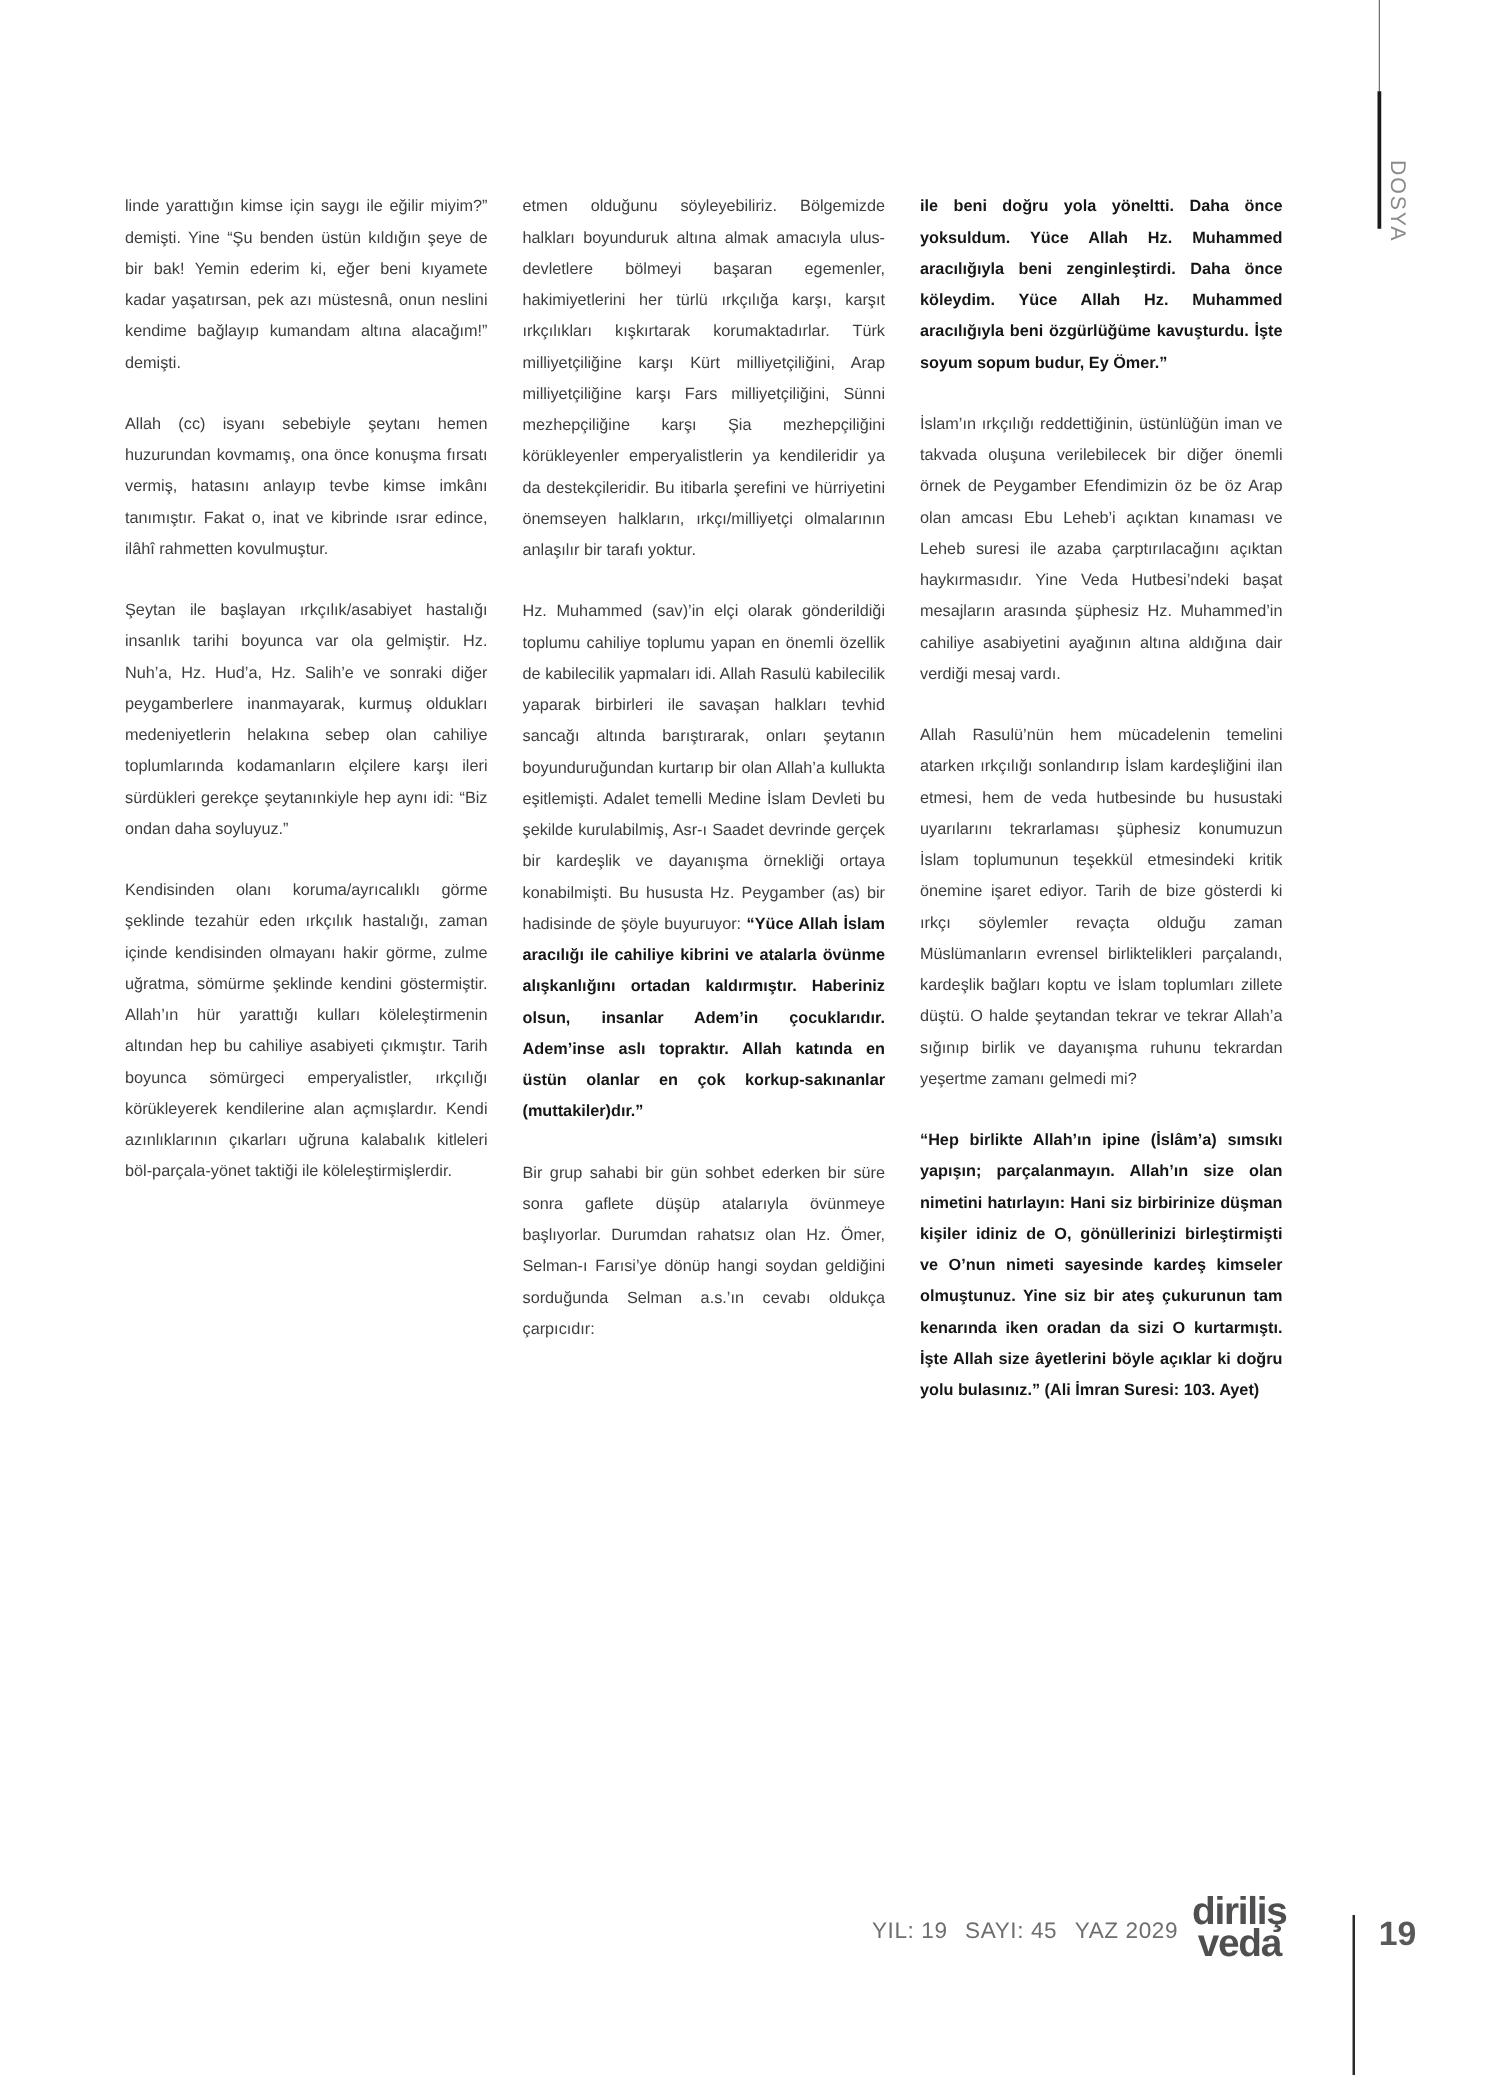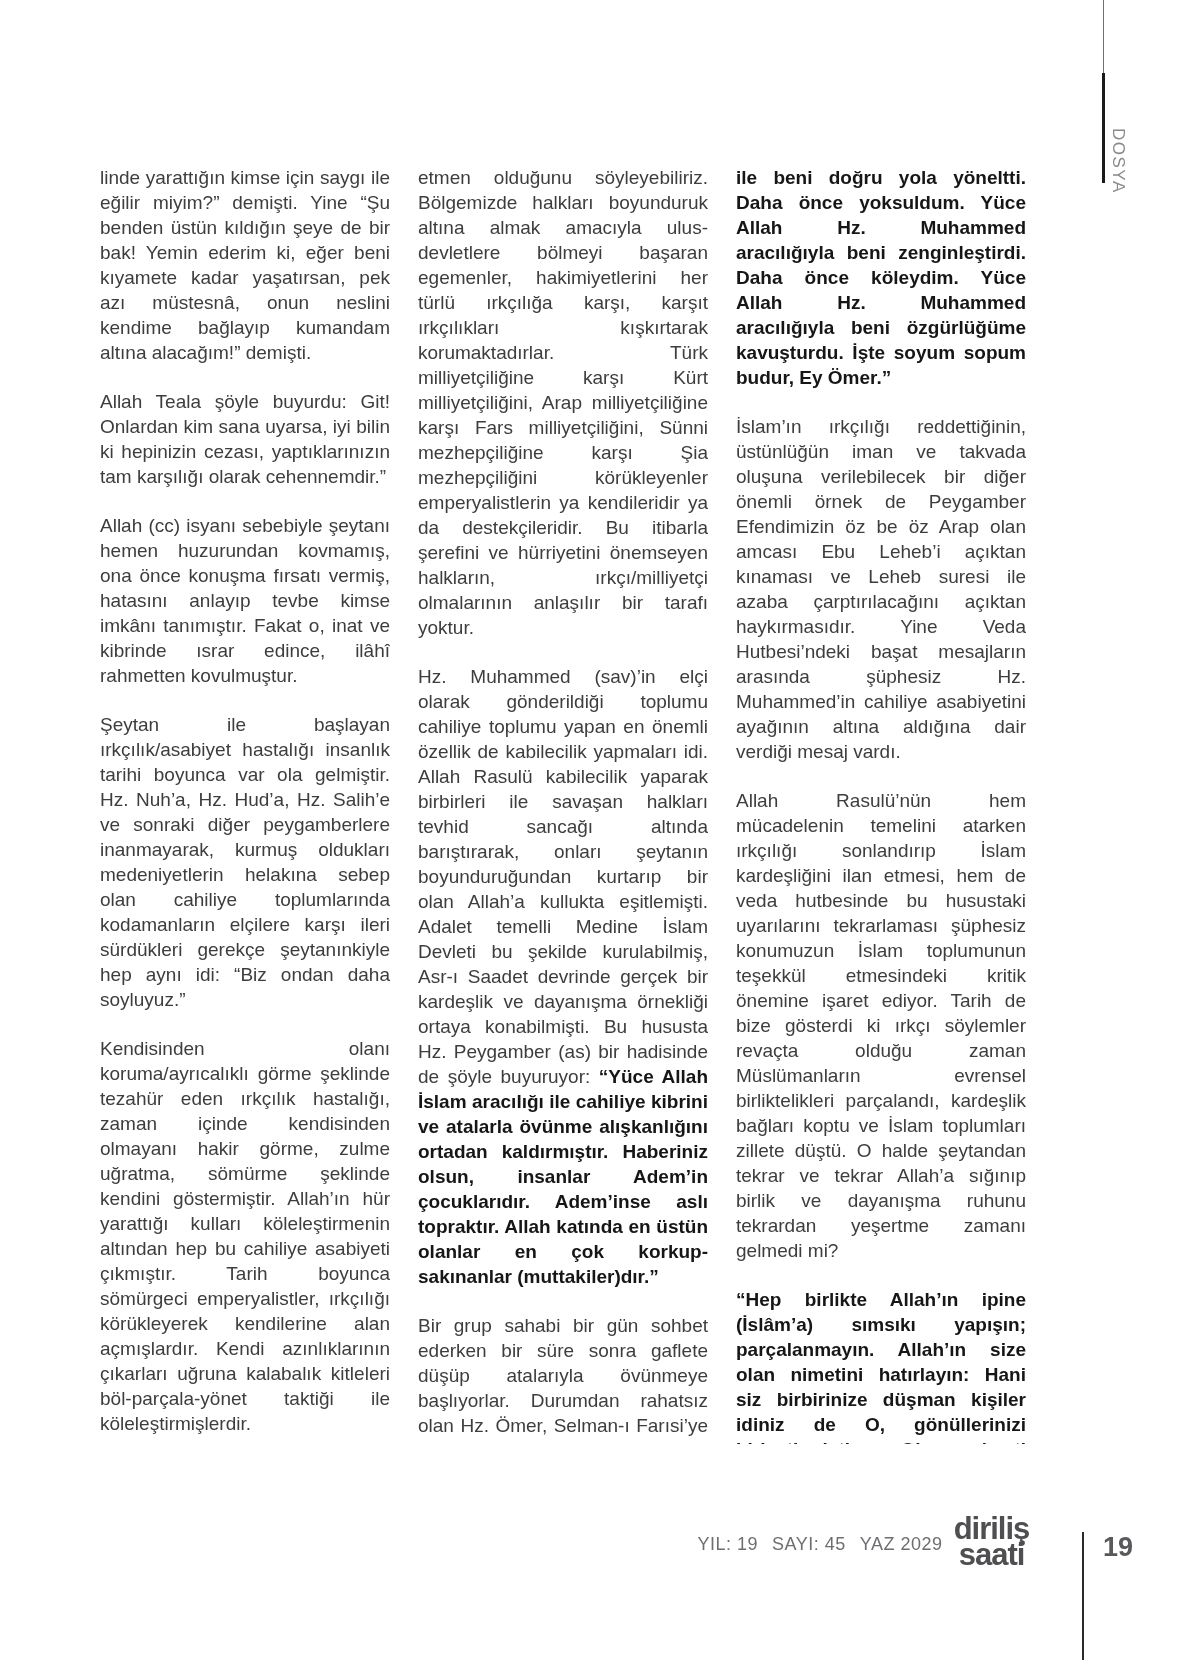--- a/index.html
+++ b/index.html
@@ -14,22 +14,22 @@
   .columns{
     position:absolute;left:100px;top:148px;
     width:926px;height:1296px;
     display:flex;gap:28px;
   }
   .col{
     width:290px;height:100%;
     overflow:hidden;
   }
   .col p{
-    margin:17px 0 24px 0;
-    font-size:19px;
+    margin:4px 0 24px 0;
+    font-size:13px;
     line-height:25px;
     color:#3d3d3d;
     text-align:justify;
   }
   .col p b{
     color:#161616;
     font-weight:bold;
   }
   
   .side-rule-thin{
@@ -70,21 +70,20 @@
   }
 </style>
 </head>
 <body>
 
 <div class="page">
 
   <div class="columns">
     <div class="col">
         <p><span>linde yarattığın kimse için saygı ile eğilir miyim?” demişti. Yine “Şu benden üstün kıldığın şeye de bir bak! Yemin ederim ki, eğer beni kıyamete kadar yaşatırsan, pek azı müstesnâ, onun neslini kendime bağlayıp kumandam altına alacağım!” demişti.</span></p>
-        <p><span>Allah Teala şöyle buyurdu: Git! Onlardan kim sana uyarsa, iyi bilin ki hepinizin cezası, yaptıklarınızın tam karşılığı olarak cehennemdir.”</span></p>
         <p><span>Allah (cc) isyanı sebebiyle şeytanı hemen huzurundan kovmamış, ona önce konuşma fırsatı vermiş, hatasını anlayıp tevbe kimse imkânı tanımıştır. Fakat o, inat ve kibrinde ısrar edince, ilâhî rahmetten kovulmuştur.</span></p>
         <p><span>Şeytan ile başlayan ırkçılık/asabiyet hastalığı insanlık tarihi boyunca var ola gelmiştir. Hz. Nuh’a, Hz. Hud’a, Hz. Salih’e ve sonraki diğer peygamberlere inanmayarak, kurmuş oldukları medeniyetlerin helakına sebep olan cahiliye toplumlarında kodamanların elçilere karşı ileri sürdükleri gerekçe şeytanınkiyle hep aynı idi: “Biz ondan daha soyluyuz.”</span></p>
         <p><span>Kendisinden olanı koruma/ayrıcalıklı görme şeklinde tezahür eden ırkçılık hastalığı, zaman içinde kendisinden olmayanı hakir görme, zulme uğratma, sömürme şeklinde kendini göstermiştir. Allah’ın hür yarattığı kulları köleleştirmenin altından hep bu cahiliye asabiyeti çıkmıştır. Tarih boyunca sömürgeci emperyalistler, ırkçılığı körükleyerek kendilerine alan açmışlardır. Kendi azınlıklarının çıkarları uğruna kalabalık kitleleri böl-parçala-yönet taktiği ile köleleştirmişlerdir.</span></p>
       </div>
     <div class="col">
         <p><span>etmen olduğunu söyleyebiliriz. Bölgemizde halkları boyunduruk altına almak amacıyla ulus-devletlere bölmeyi başaran egemenler, hakimiyetlerini her türlü ırkçılığa karşı, karşıt ırkçılıkları kışkırtarak korumaktadırlar. Türk milliyetçiliğine karşı Kürt milliyetçiliğini, Arap milliyetçiliğine karşı Fars milliyetçiliğini, Sünni mezhepçiliğine karşı Şia mezhepçiliğini körükleyenler emperyalistlerin ya kendileridir ya da destekçileridir. Bu itibarla şerefini ve hürriyetini önemseyen halkların, ırkçı/milliyetçi olmalarının anlaşılır bir tarafı yoktur.</span></p>
         <p><span>Hz. Muhammed (sav)’in elçi olarak gönderildiği toplumu cahiliye toplumu yapan en önemli özellik de kabilecilik yapmaları idi. Allah Rasulü kabilecilik yaparak birbirleri ile savaşan halkları tevhid sancağı altında barıştırarak, onları şeytanın boyunduruğundan kurtarıp bir olan Allah’a kullukta eşitlemişti. Adalet temelli Medine İslam Devleti bu şekilde kurulabilmiş, Asr-ı Saadet devrinde gerçek bir kardeşlik ve dayanışma örnekliği ortaya konabilmişti. Bu hususta Hz. Peygamber (as) bir hadisinde de şöyle buyuruyor: </span><b>“Yüce Allah İslam aracılığı ile cahiliye kibrini ve atalarla övünme alışkanlığını ortadan kaldırmıştır. Haberiniz olsun, insanlar Adem’in çocuklarıdır. Adem’inse aslı topraktır. Allah katında en üstün olanlar en çok korkup-sakınanlar (muttakiler)dır.”</b></p>
         <p><span>Bir grup sahabi bir gün sohbet ederken bir süre sonra gaflete düşüp atalarıyla övünmeye başlıyorlar. Durumdan rahatsız olan Hz. Ömer, Selman-ı Farısi’ye dönüp hangi soydan geldiğini sorduğunda Selman a.s.’ın cevabı oldukça çarpıcıdır: </span></p>
       </div>
     <div class="col">
@@ -100,19 +99,19 @@
   <div class="dosya">DOSYA</div>
 
   <div class="footer-issue">
     <span>YIL: 19</span>
     <span>SAYI: 45</span>
     <span>YAZ 2029</span>
   </div>
 
   <div class="logo">
     <div>diriliş</div>
-    <div>saati</div>
+    <div>veda</div>
   </div>
 
   <div class="footer-rule"></div>
   <div class="page-number">19</div>
 
 </div>
 
 </body></html>

